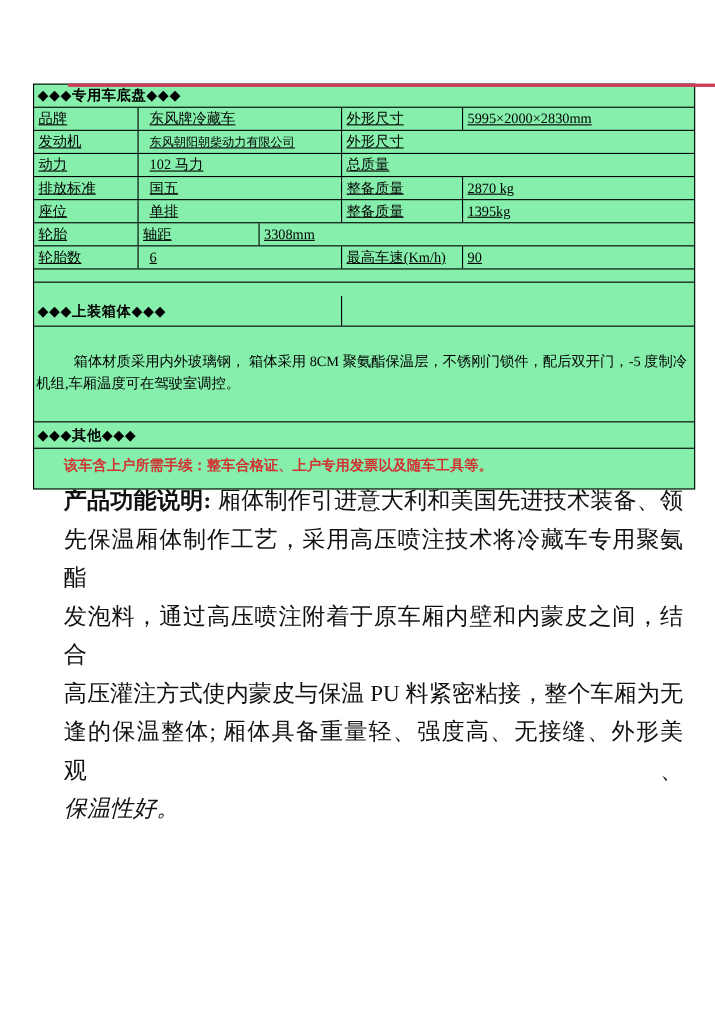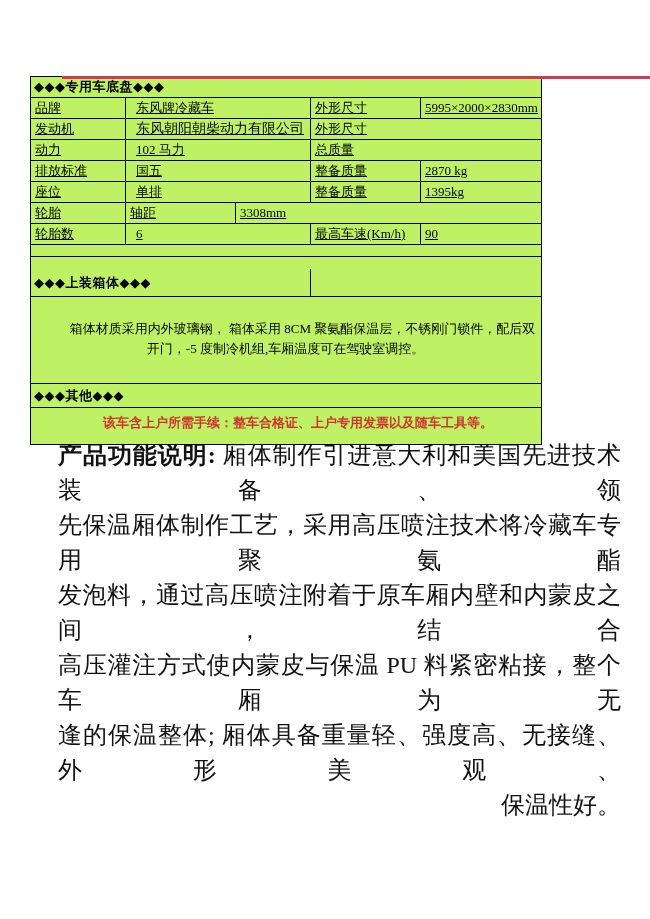--- a/index.html
+++ b/index.html
@@ -19,44 +19,43 @@
     top: 76px;
     width: 588px;
     height: 3px;
     background: #d03a55;
     z-index: 3;
   }
   .spec-table {
     position: absolute;
     left: 30px;
     top: 76px;
-    width: 512px;
+    width: 602px;
     border: 1px solid #000;
-    background: #bef264;
+    background: #86efac;
     z-index: 2;
     font-size: 13px;
-    text-align: center;
   }
   .t-row { display: flex; border-bottom: 1px solid #000; }
   .t-row:last-child { border-bottom: none; }
   .cell {
     display: flex;
     align-items: center;
     border-right: 1px solid #000;
     padding: 1px 4px;
     overflow: hidden;
     white-space: nowrap;
   }
   .cell:last-child { border-right: none; }
   .row-data { height: 21px; text-decoration: underline; }
   .c0 { width: 95px; }
   .c1 { width: 185px; padding-left: 10px; }
   .c2 { width: 110px; }
   .c3 { flex: 1; }
-  .small { font-size: 14px; }
+  .small { font-size: 11px; }
   .row-title { height: 21px; font-weight: bold; }
   .row-title .title-cell { flex: 1; border-right: none; padding-left: 3px; letter-spacing: 0.5px; }
   .row-empty { height: 12px; }
   .row-boxtitle { height: 28px; font-weight: bold; margin-top: 12px; }
   .row-boxtitle .bt0 { width: 280px; padding-left: 3px; letter-spacing: 0.5px; }
   .row-boxtitle .bt1 { flex: 1; }
   .row-boxdesc { height: 87px; }
   .row-boxdesc .desc-cell {
     display: block;
     flex: 1;
@@ -77,27 +76,27 @@
     font-weight: bold;
     color: #d13232;
     white-space: normal;
     margin-left: 24px;
   }
   .product-desc {
     position: absolute;
     left: 58px;
     top: 438px;
     width: 563px;
-    font-size: 24px;
+    font-size: 21px;
     line-height: 35px;
     color: #111;
   }
   .desc-line { width: 100%; }
   .desc-line.justify { text-align: justify; text-align-last: justify; }
-  .desc-line.last { text-align: right; }
+  .desc-line.last { text-align: left; font-style: italic; }
   .desc-label { font-weight: bold; margin-right: 6px; }
 </style>
 </head>
 <body>
 
 <div class="page">
 
   <div class="red-line"></div>
 
   <div class="spec-table">

